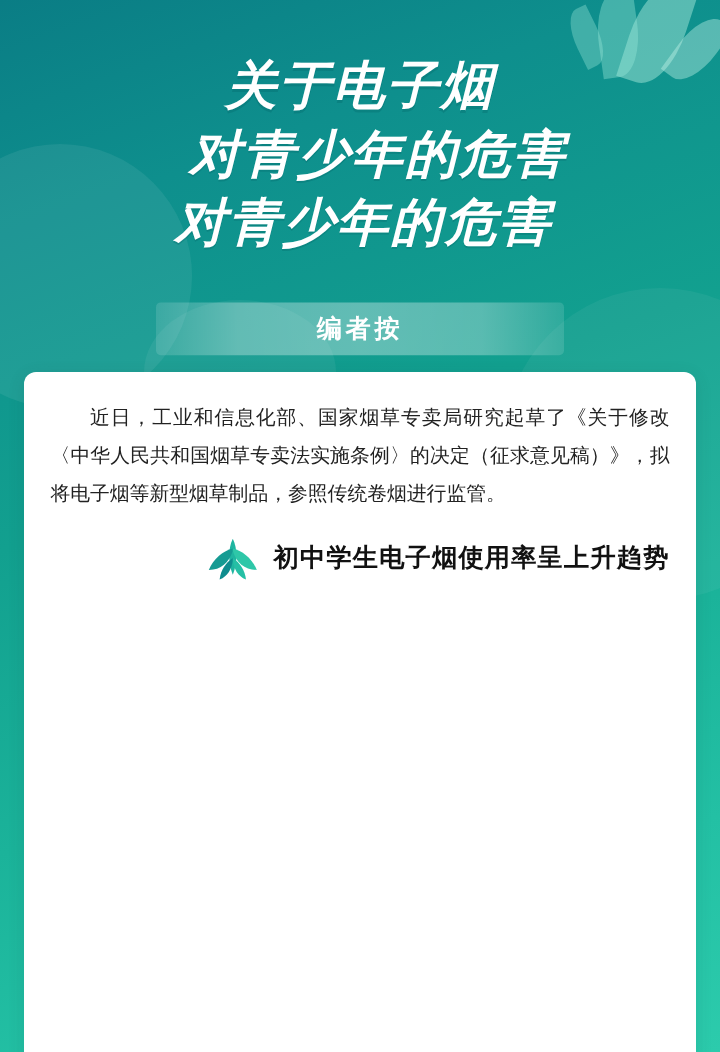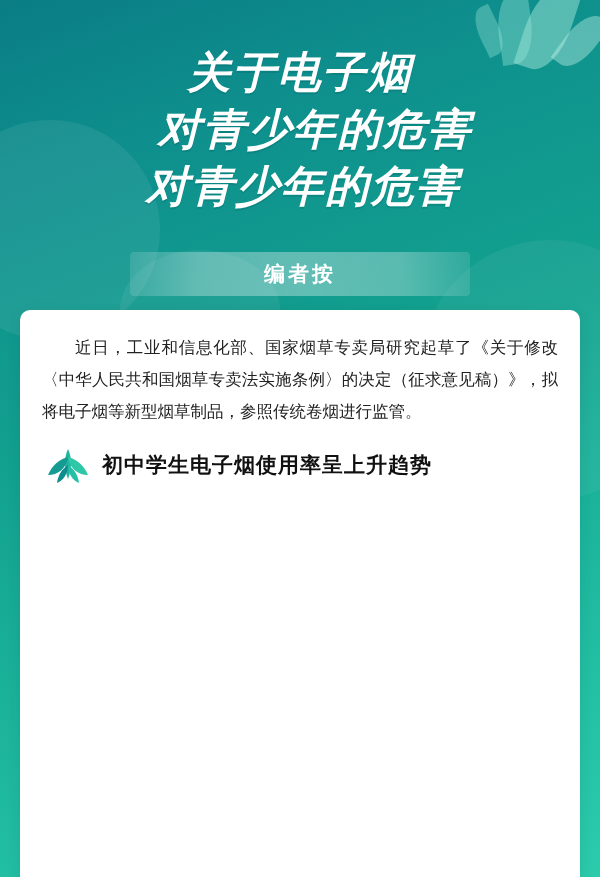--- a/index.html
+++ b/index.html
@@ -102,20 +102,21 @@
     line-height: 1.92;
     color: #222222;
     text-align: justify;
     text-indent: 2em;
     margin: 0 0 14px 0;
   }
   .section-head {
     display: flex;
     align-items: center;
     margin: 18px 0 14px 0;
+    justify-content: flex-end;
   }
   .section-icon {
     width: 52px;
     height: 40px;
     margin-right: 8px;
     flex: 0 0 auto;
     position: relative;
   }
   .section-title {
     font-family: "DejaVu Sans", sans-serif;

